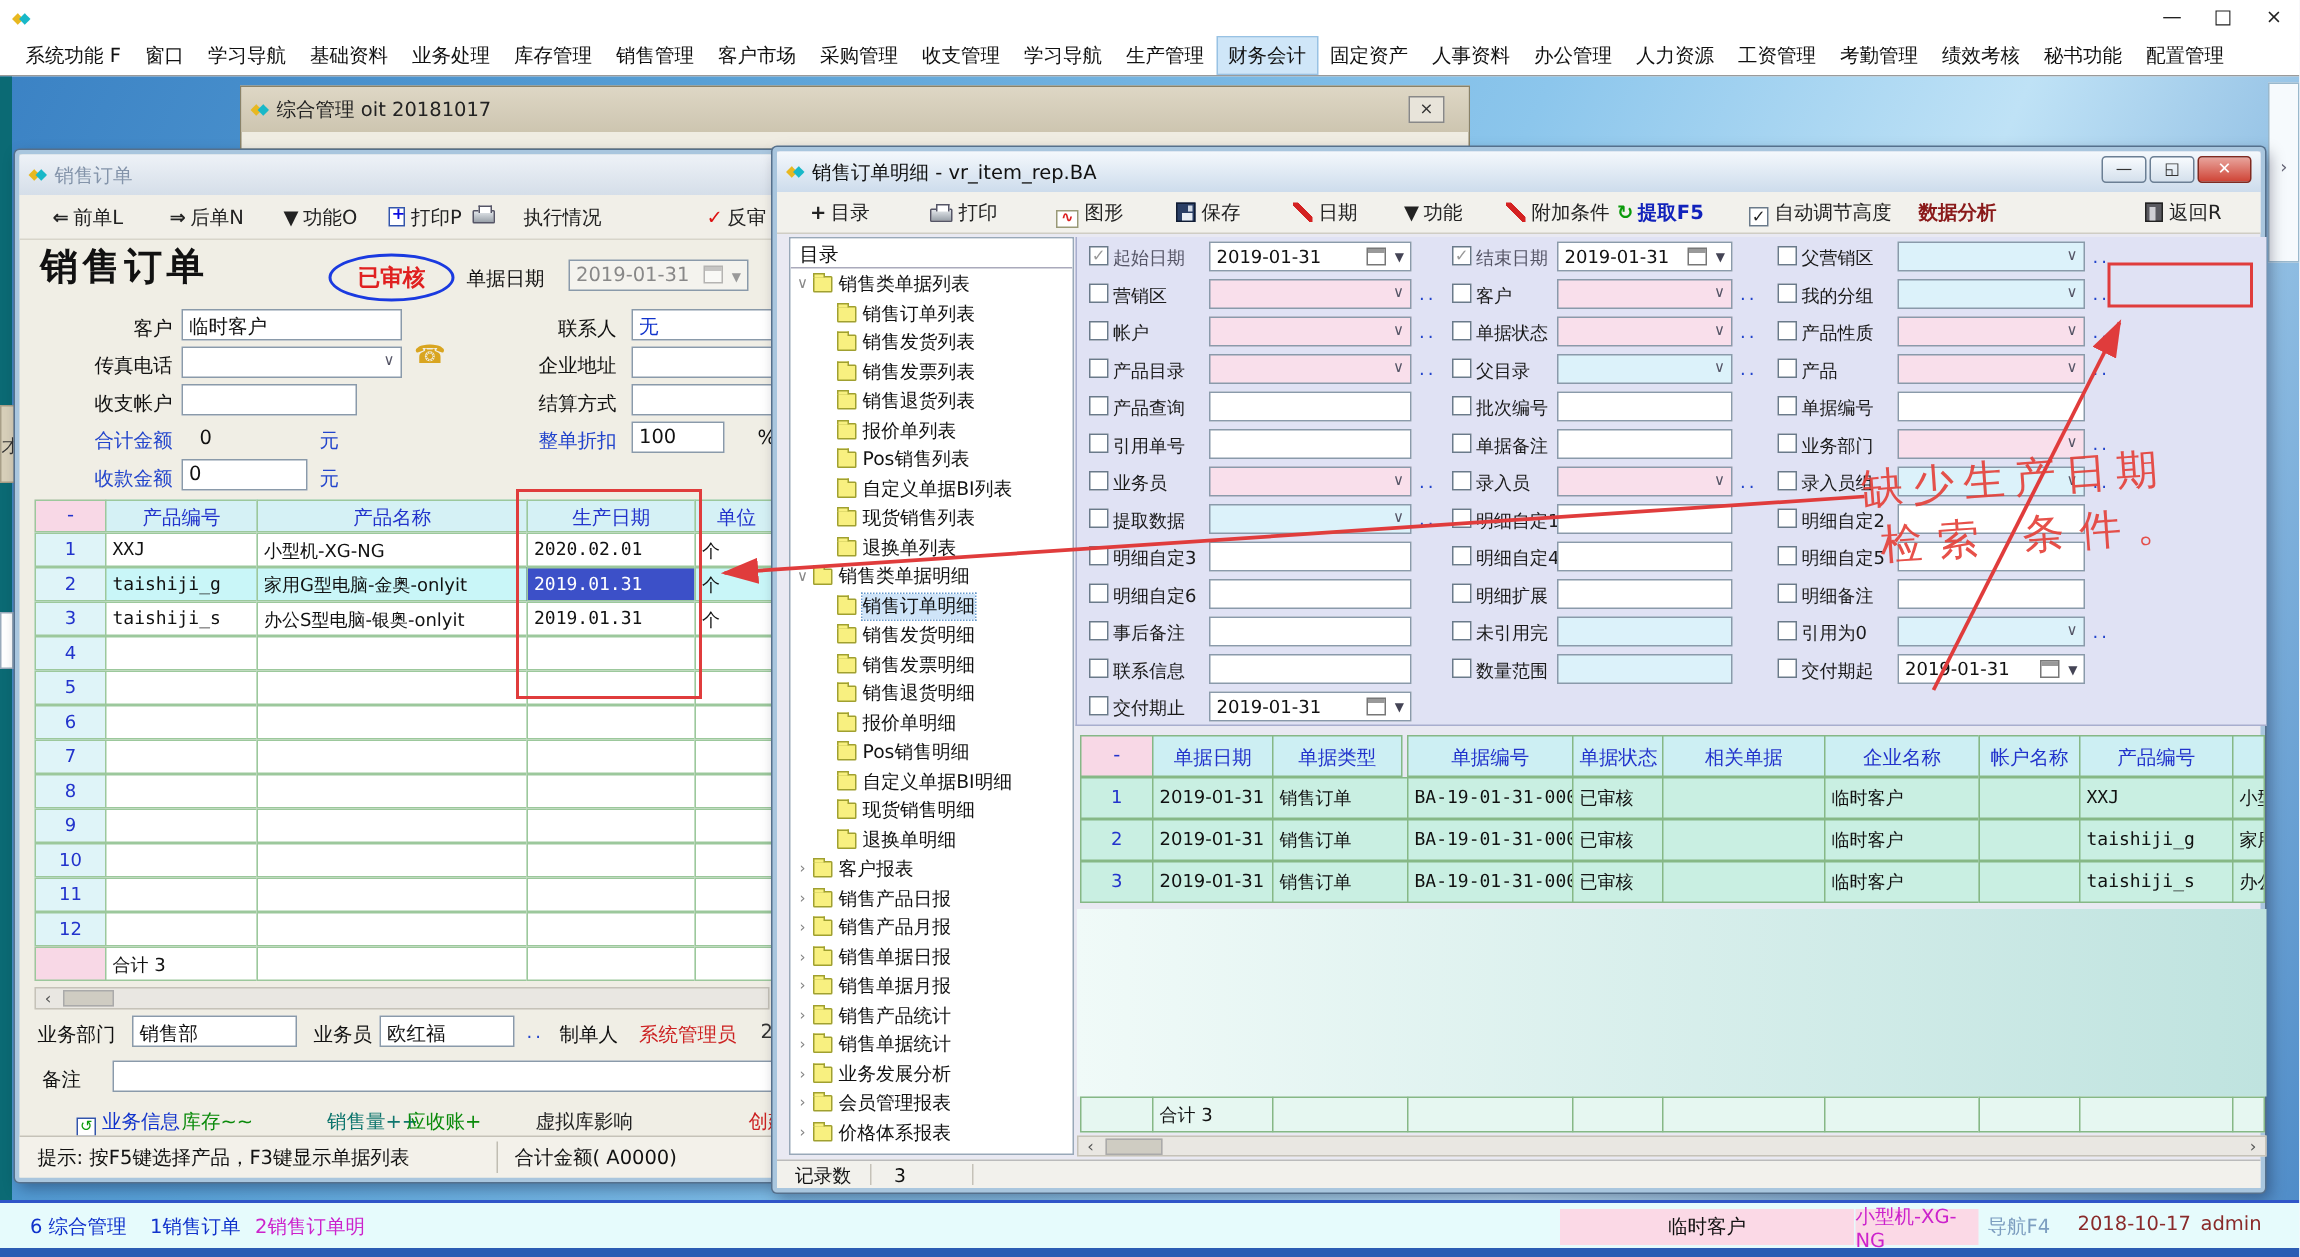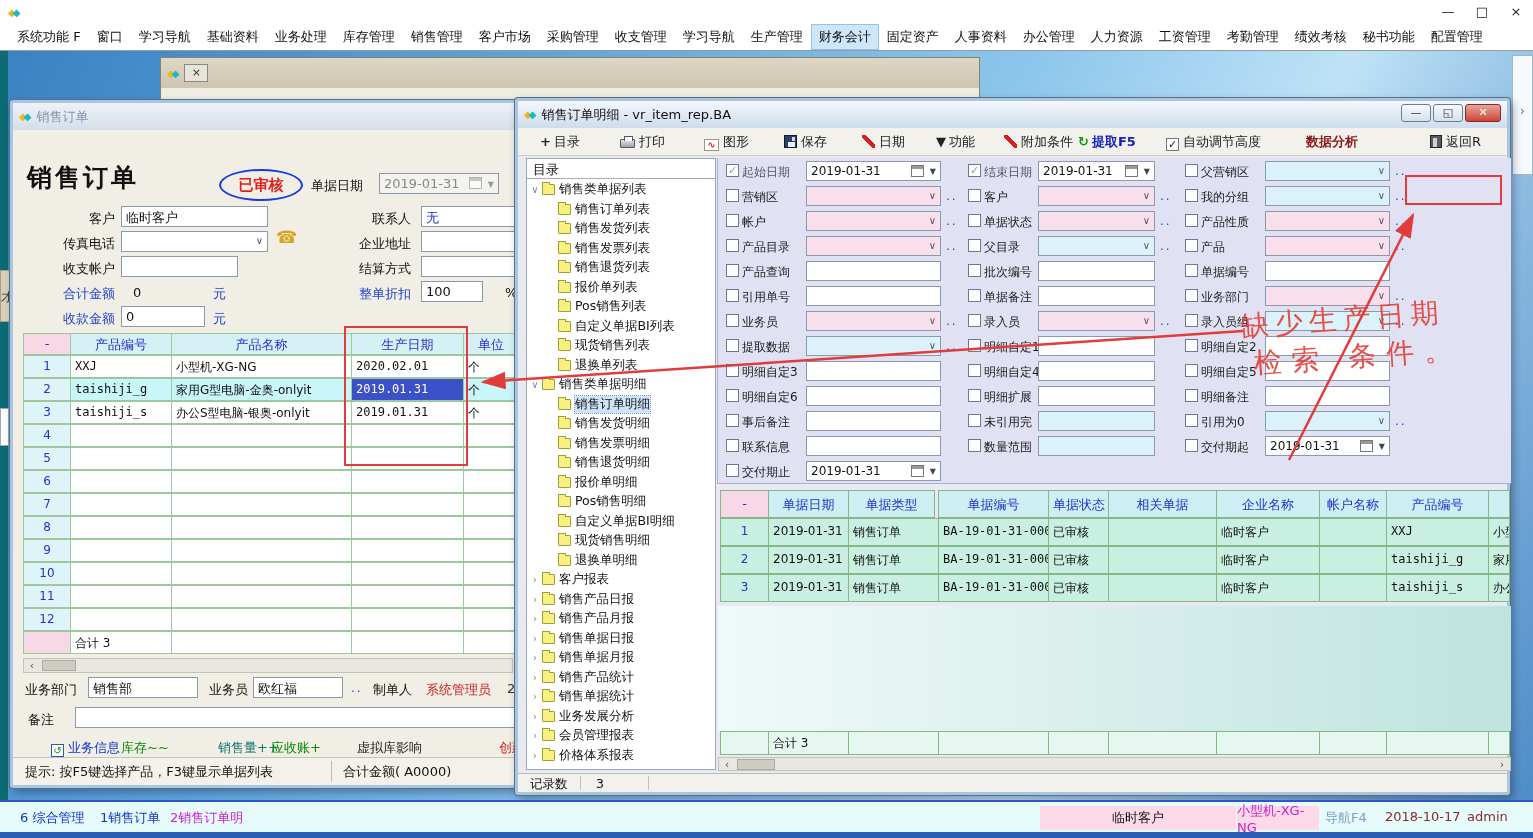--- a/index.html
+++ b/index.html
@@ -177,29 +177,39 @@
 
   <div id="mdi"></div>
   <div id="teal-strip"></div>
   <div id="edge-frag-tan">才</div>
   <div id="edge-frag-white"></div>
   <div id="right-strip">›</div>
 
   <div id="bgwin">
     <div class="tb">
       <span class="diamond-icon"><span class="d1">◆</span><span class="d2">◆</span></span>
+      <span class="ttl">综合管理 oit 20181017</span>
       <span id="bgwin-close">×</span>
     </div>
   </div>
 
   <div id="orderwin" class="win">
     <div class="wtb inactive">
       <span class="diamond-icon"><span class="d1">◆</span><span class="d2">◆</span></span>
       <span>销售订单</span>
     </div>
+    <div id="order-toolbar">
+        <span class="otb-item" style="left:22px"><span style="color:#222;font-weight:bold;margin-right:3px;">⇐</span>前单L</span>
+        <span class="otb-item" style="left:100px"><span style="color:#222;font-weight:bold;margin-right:3px;">⇒</span>后单N</span>
+        <span class="otb-item" style="left:176px"><span style="color:#222;font-weight:bold;margin-right:3px;">▼</span>功能O</span>
+        <span class="otb-item" style="left:246px"><span><span class="ic ic-page"></span></span>打印P</span>
+        <span class="otb-item" style="left:302px"><span><span class="ic ic-printer"></span></span></span>
+        <span class="otb-item" style="left:336px">执行情况</span>
+        <span class="otb-item" style="left:458px"><span style="color:#dd1111;font-weight:bold;margin-right:3px;">✓</span>反审</span>
+      </div>
 
     <div id="order-form-title">销售订单</div>
     <div id="order-stamp">已审核</div>
     <span class="flabel" style="left:298px;top:74px;">单据日期</span>
     <div class="finput gray" style="left:366px;top:70px;width:120px;">
       <span>2019-01-31</span>
       <span style="position:absolute;right:16px;top:3px;opacity:.5;" class="cal-ic"></span>
       <span class="chev" style="position:absolute;right:4px;top:6px;color:#999;">▼</span>
     </div>
 
@@ -350,21 +360,21 @@
     <div id="detail-toolbar">
         <span class="dtb-item " style="left:22px"><span style="color:#222;font-weight:bold;margin-right:3px;">+</span>目录</span>
         <span class="dtb-item " style="left:102px"><span><span class="ic ic-printer"></span></span>打印</span>
         <span class="dtb-item " style="left:186px"><span><span class="ic ic-chart">∿</span></span>图形</span>
         <span class="dtb-item " style="left:266px"><span><span class="ic ic-floppy"></span></span>保存</span>
         <span class="dtb-item " style="left:344px"><span><span class="ic ic-pen"></span></span>日期</span>
         <span class="dtb-item " style="left:418px"><span style="color:#222;font-weight:bold;margin-right:3px;">▼</span>功能</span>
         <span class="dtb-item " style="left:486px"><span><span class="ic ic-pen"></span></span>附加条件</span>
         <span class="dtb-item accent" style="left:560px"><span style="color:#0a9a0a;font-weight:bold;margin-right:3px;">↻</span>提取F5</span>
         <span class="dtb-item " style="left:648px"><span class="cb on dark" style="position:static;display:inline-block;vertical-align:-2px;margin-right:4px;"></span>自动调节高度</span>
-        <span class="dtb-item darkred" style="left:788px">数据分析</span>
+        <span class="dtb-item darkred" style="left:761px">数据分析</span>
         <span class="dtb-item " style="left:912px"><span><span class="ic ic-exit"></span></span>返回R</span>
       </div>
 
     <div id="tree-panel">
       <div id="tree-header">目录</div>
       <div id="tree-items">
           <div class="titem" style="top:0px;left:2px">
             <span class="texp">∨</span>
             <span class="folder-ic"></span>
             <span class="lbl">销售类单据列表</span>

